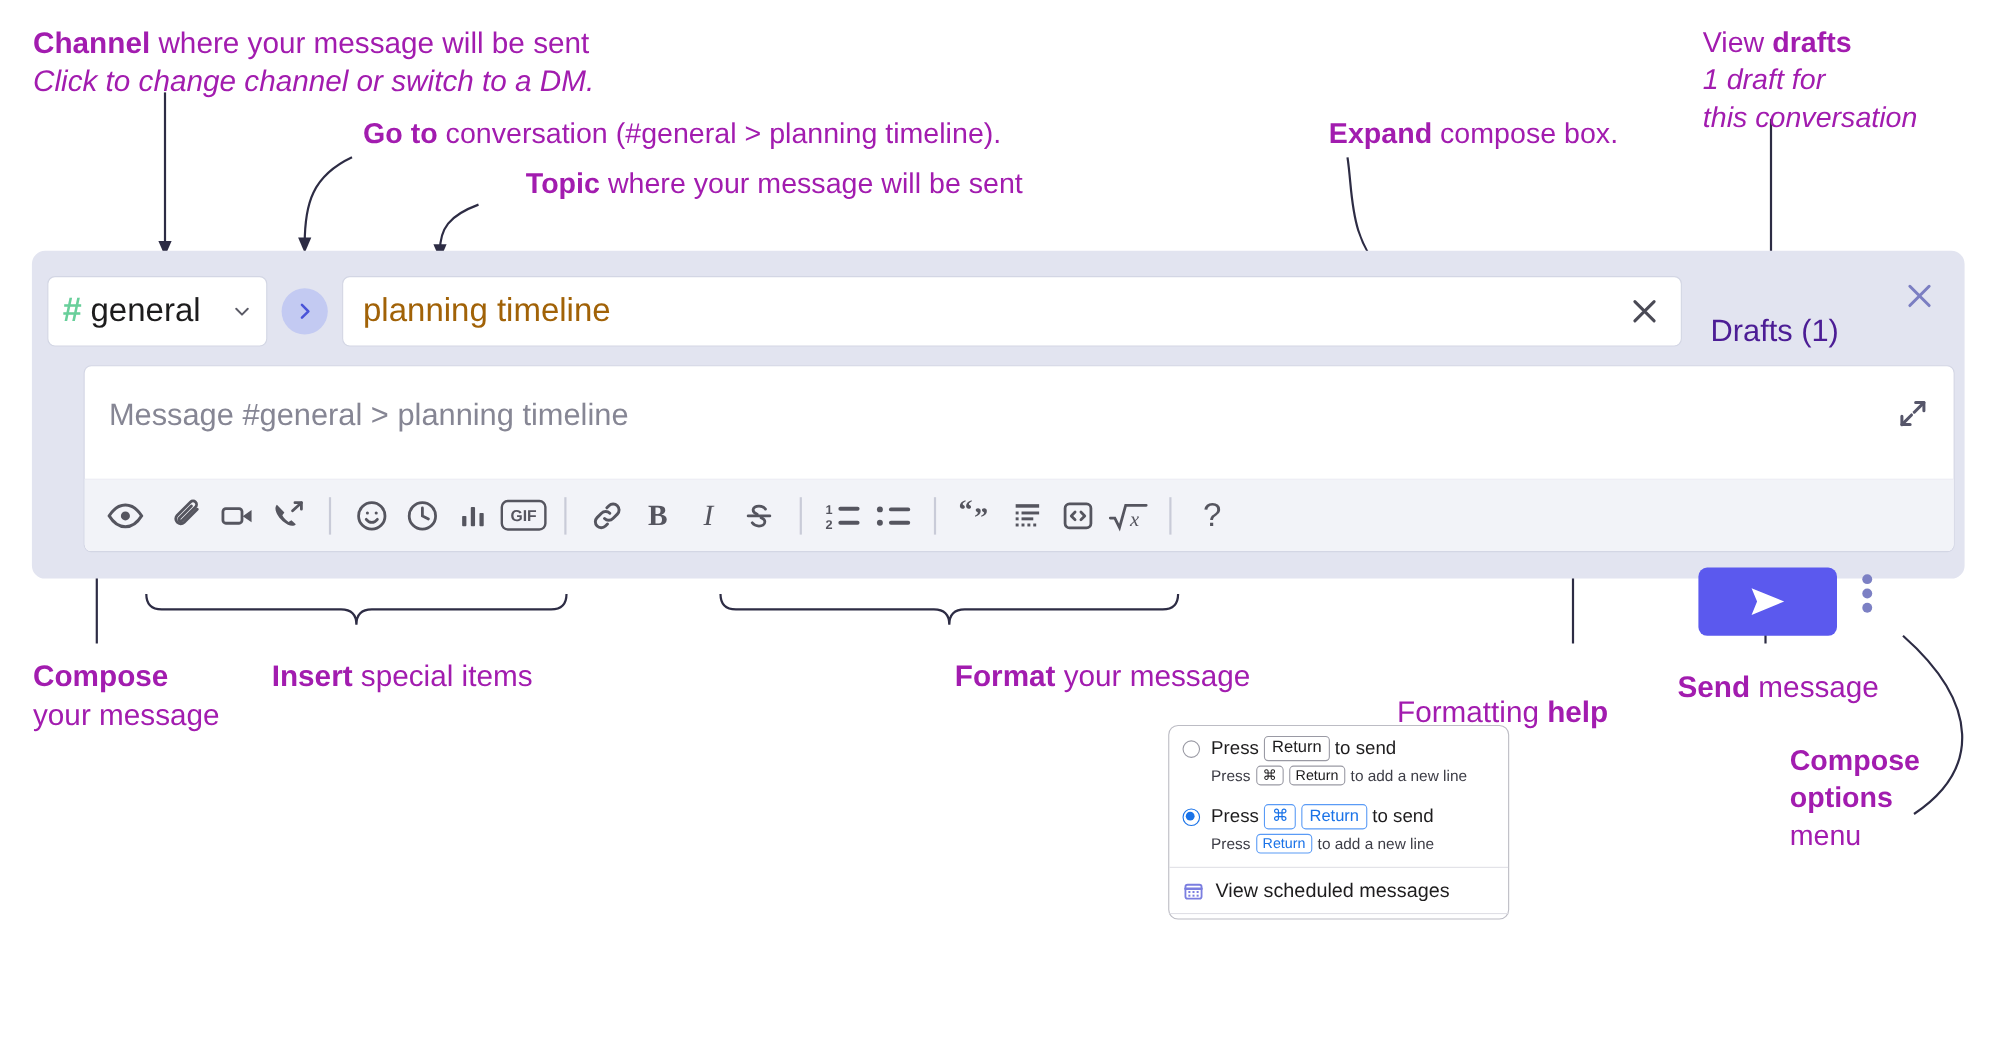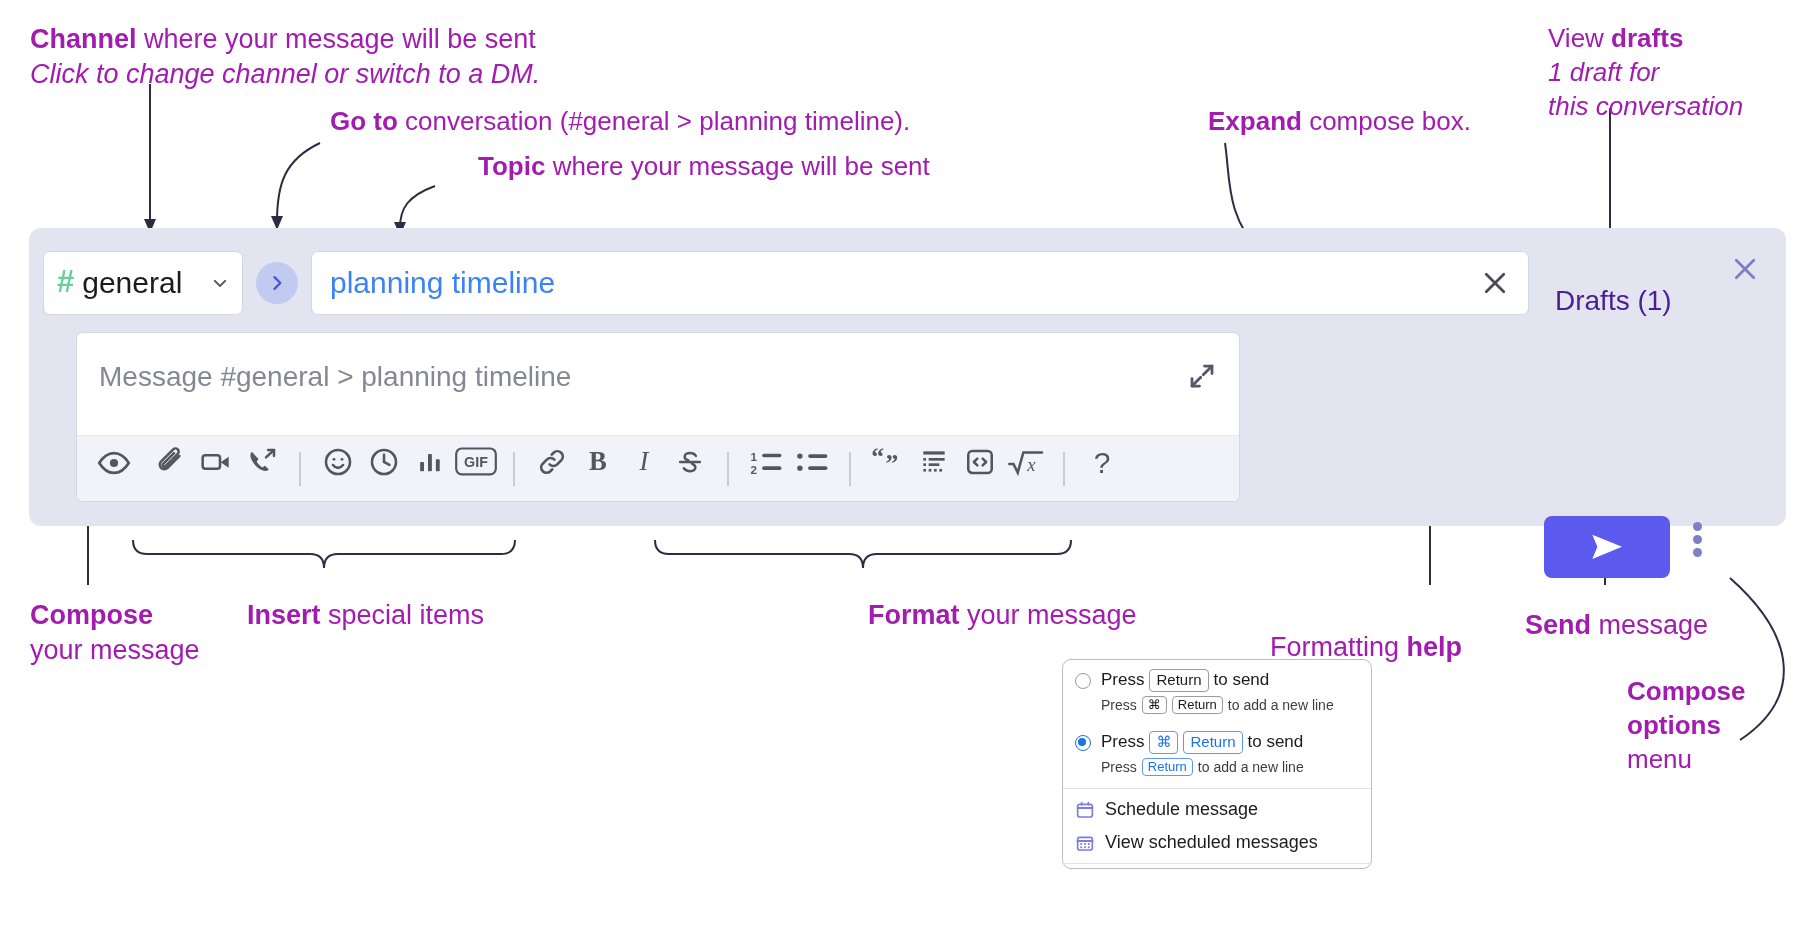--- a/index.html
+++ b/index.html
@@ -35,37 +35,37 @@
   .chan-name{font-size:30px;color:#1d1c1d;}
   .chev{margin-left:auto;width:18px;height:18px;}
   .goto-btn{
     width:42px;height:42px;border-radius:50%;background:#c3caf2;
     display:flex;align-items:center;justify-content:center;margin:0 13px;flex:0 0 auto;
   }
   .topic-field{
     width:1218px;height:64px;background:#fff;border:1px solid #d3d6e4;border-radius:7px;
     display:flex;align-items:center;padding:0 18px;box-sizing:border-box;
   }
-  .topic-val{font-size:30px;color:#3b82f6;}
+  .topic-val{font-size:30px;color:#a16207;}
   .topic-x{margin-left:auto;width:30px;height:30px;}
 
   
   .msg-box{
-    position:absolute;left:47px;top:104px;width:1164px;height:170px;
+    position:absolute;left:47px;top:104px;width:1701px;height:170px;
     background:#fff;border:1px solid #d3d6e4;border-radius:7px;box-sizing:border-box;
   }
   .msg-placeholder{position:absolute;left:22px;top:28px;font-size:28px;color:#868694;}
   .expand-ic{position:absolute;right:22px;top:28px;width:30px;height:30px;}
 
   .toolbar{
     position:absolute;left:0;bottom:0;width:100%;height:66px;
     background:#f2f3f8;border-top:1px solid #e4e5ee;border-radius:0 0 6px 6px;
     display:flex;align-items:center;padding:0 14px;box-sizing:border-box;
   }
-  .tb-btn{width:46px;height:46px;display:flex;justify-content:center;flex:0 0 auto;}
+  .tb-btn{width:46px;height:46px;display:flex;align-items:center;justify-content:center;flex:0 0 auto;}
   .tb-gap{width:10px;flex:0 0 auto;}
   .tb-sep{width:2px;height:34px;background:#c9cbd8;margin:0 14px;flex:0 0 auto;}
   .qmark{font-size:30px;color:#55555f;}
 
   
   .drafts-x{position:absolute;right:26px;top:26px;width:30px;height:30px;}
   .drafts-label{position:absolute;left:1555px;top:285px;font-size:28px;color:#4c1d95;}
   .send-btn{
     position:absolute;left:1544px;top:492px;width:126px;height:62px;
     background:#5b59ee;border-radius:8px;display:flex;align-items:center;justify-content:center;
@@ -413,31 +413,20 @@
     </div>
   </div>
   <div class="mi-sub">
     <span>Press</span>
     <span class="key sm blue">Return</span>
     <span>to add a new line</span>
   </div>
 
   <div class="menu-div"></div>
 
-  <div class="mi-row">
-    <span class="mi-ic">
-      <svg viewBox="0 0 24 24" width="20" height="20" fill="none" stroke="#7b7ee0" stroke-width="2" stroke-linecap="round">
-          <rect x="3.2" y="5.2" width="17.6" height="15.2" rx="2.4"></rect>
-          <path d="M3.2 9.6 L20.8 9.6" stroke-width="2.6"></path>
-          <path d="M8 3.2 L8 6"></path>
-          <path d="M16 3.2 L16 6"></path>
-        </svg>
-    </span>
-    <span>Schedule message</span>
-  </div>
 
   <div class="mi-row">
     <span class="mi-ic">
       <svg viewBox="0 0 24 24" width="20" height="20" fill="none" stroke="#7b7ee0" stroke-width="2" stroke-linecap="round">
           <rect x="3.2" y="5.2" width="17.6" height="15.2" rx="2.4"></rect>
           <path d="M3.2 9.6 L20.8 9.6" stroke-width="2.6"></path>
           <g fill="#7b7ee0" stroke="none">
             <rect x="6.4" y="12" width="2.2" height="2.2"></rect>
             <rect x="10.9" y="12" width="2.2" height="2.2"></rect>
             <rect x="15.4" y="12" width="2.2" height="2.2"></rect>

